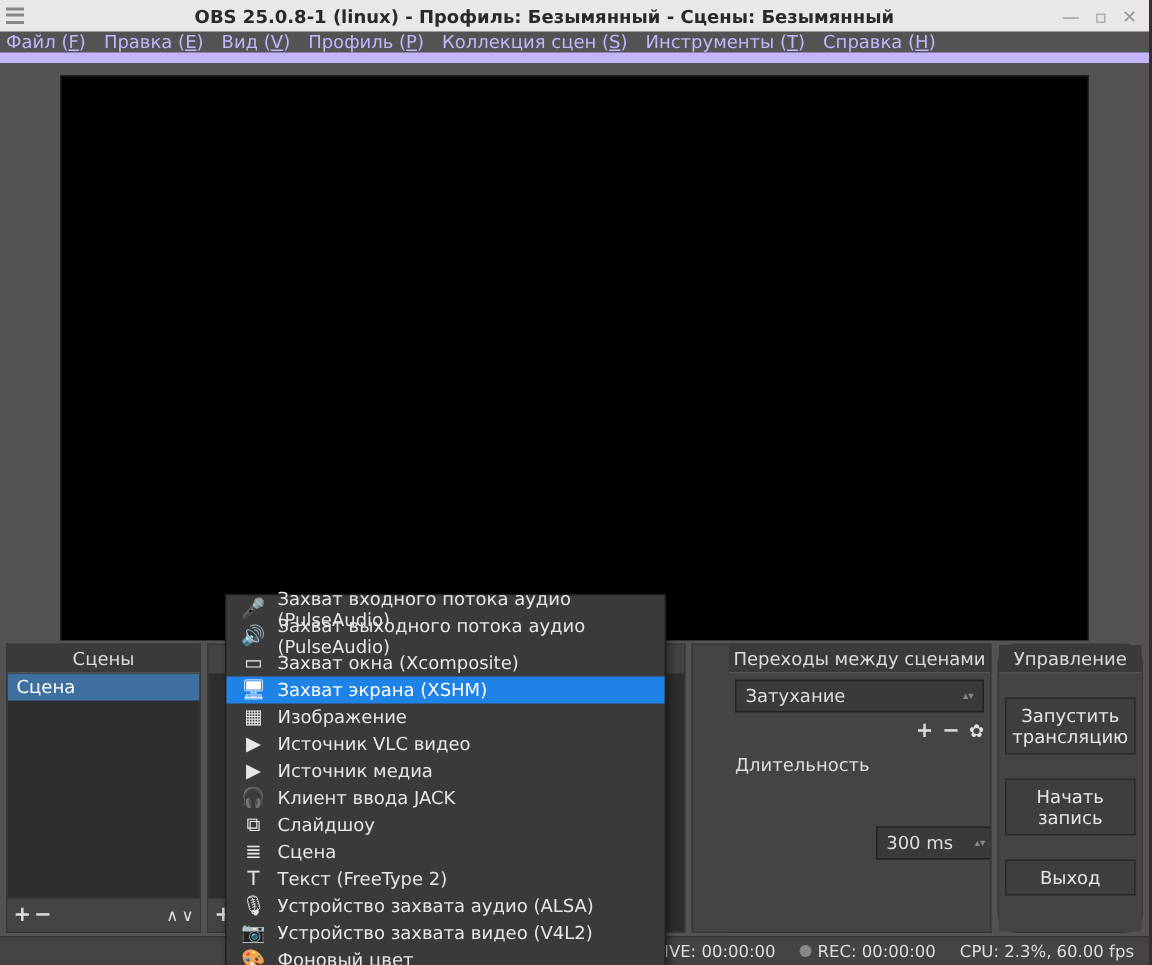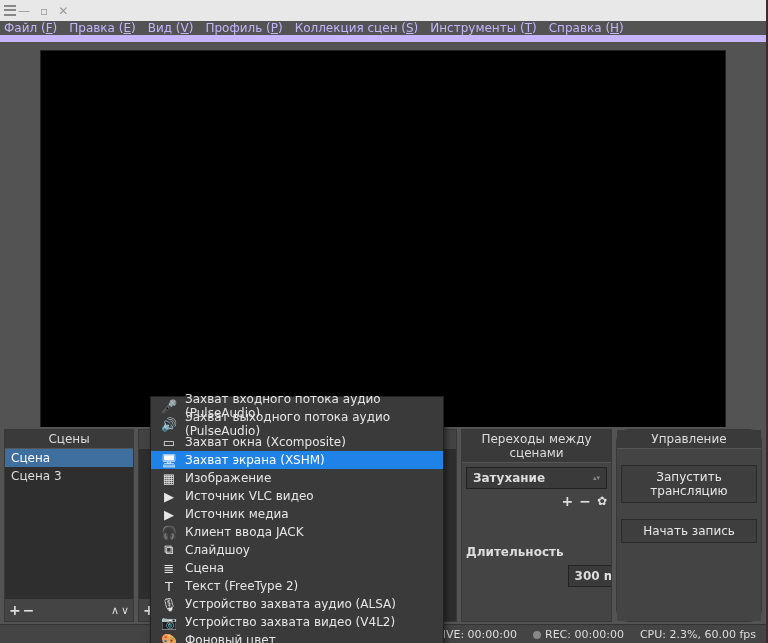--- a/index.html
+++ b/index.html
@@ -19,26 +19,26 @@
   .panels { display:flex; height: 197px; background:#535353; gap:4px; padding: 2px 4px;}
   .panel { background:#444; display:flex; flex-direction:column; border:1px solid #383838;}
   .panel-hd { background:#3a3a3a; color:#ddd; text-align:center; font-size:12px; padding:2px 0; border-bottom:1px solid #555;}
   .panel-body { flex:1; background:#2e2e2e; color:#ddd; font-size:12px; overflow:hidden; position:relative;}
   .panel-foot { height:22px; background:#444; display:flex; align-items:center; gap:2px; padding:0 4px; color:#ddd; font-size:14px;}
   .scene-list .item { padding:2px 6px; }
   .scene-list .item.sel { background:#3f6f9f; color:#fff;}
   .p-scenes{ width:130px;}
   .p-sources{ width:148px;}
   .p-mixer{ width:167px;}
-  .p-trans{ width:151px;}
+  .p-trans{ width:200px;padding-left:24px;}
   .p-ctrl{ flex:1;border-radius:13px;}
   .src-hint{ color:#aaa; font-size:11px; text-align:center; padding: 26px 6px 0 6px; line-height:1.4;}
   .panel-foot svg{width:14px;height:14px;fill:#ddd;}
   .iconbtn{cursor:pointer; display:flex; align-items:center;}
-  .trans-row{display:flex; align-items:center; gap:4px; padding:4px 4px; color:#ddd; font-size:12px;font-weight:bold;}
+  .trans-row{display:flex; gap:4px; padding:4px 4px; color:#ddd; font-size:12px;}
   .combo{flex:1; background:#3a3a3a; border:1px solid #222; color:#ddd; font-size:12px; padding:2px 6px; height:22px; display:flex; align-items:center; justify-content:space-between;}
   .combo .spin{display:flex;flex-direction:column;font-size:7px;line-height:6px;color:#888;}
   .gearrow{display:flex;gap:6px;justify-content:flex-end;padding:0 4px 4px 0;color:#ddd;}
   .ctrl-btn{ background:#3e3e3e; border:1px solid #2a2a2a; color:#e6e6e6; font-size:12px; text-align:center; padding:4px 2px; margin:16px 4px; cursor:pointer;}
   .statusbar{ height:19px; background:#444; color:#ddd; font-size:11px; display:flex; align-items:center; justify-content:flex-end; gap:16px; padding: 0 10px; border-top:1px solid #333;}
   .statusbar .dot{display:inline-block;width:8px;height:8px;border-radius:50%;background:#888;margin-right:4px;vertical-align:middle;}
   
   .ctxmenu{ position:absolute; left:150px; top:354px; width:294px; background:#3a3a3a; border:1px solid #222; box-shadow:2px 2px 6px rgba(0,0,0,.5); z-index:10;}
   .ctxmenu .mi{ display:flex; align-items:center; gap:8px; padding:2px 10px; height:18px; color:#e6e6e6; font-size:12px; cursor:pointer;}
   .ctxmenu .mi .ico{width:16px;display:flex;justify-content:center;align-items:center;font-size:13px;}
@@ -49,20 +49,21 @@
 </head>
 <body>
 
 <div class="window">
   <div class="titlebar">
     <div class="titlebar-icon">
         <span></span>
         <span></span>
         <span></span>
       </div>
+    <div class="titlebar-title">OBS 25.0.8-1 (linux) - Профиль: Безымянный - Сцены: Безымянный</div>
     <div class="titlebar-btns">
       <span>—</span>
       <span>▫</span>
       <span>✕</span>
     </div>
   </div>
   <div class="menubar">
     <span>Файл (<u>F</u>)</span>
     <span>Правка (<u>E</u>)</span>
     <span>Вид (<u>V</u>)</span>
@@ -76,21 +77,20 @@
     <div class="preview-area">
       <div class="preview"></div>
     </div>
 
     <div class="panels">
 
       <div class="panel p-scenes">
         <div class="panel-hd">Сцены</div>
         <div class="panel-body scene-list">
           <div class="item sel">Сцена</div>
-          <div class="item">Сцена 3</div>
         </div>
         <div class="panel-foot">
           <span class="iconbtn foot-mini">+</span>
           <span class="iconbtn foot-mini">−</span>
           <span style="flex:1"></span>
           <span class="iconbtn upcaret">∧</span>
           <span class="iconbtn downcaret">∨</span>
         </div>
       </div>
 
@@ -139,20 +139,21 @@
             </div>
           </div>
         </div>
       </div>
 
       <div class="panel p-ctrl">
         <div class="panel-hd">Управление</div>
         <div class="panel-body" style="background:#444;">
           <div class="ctrl-btn">Запустить трансляцию</div>
           <div class="ctrl-btn">Начать запись</div>
+          <div class="ctrl-btn">Выход</div>
         </div>
       </div>
     </div>
 
     <div class="statusbar">
       <span>
         <span>((●))</span>
         <span class="dot"></span><span>LIVE:</span> <span>00:00:00</span>
       </span>
       <span><span class="dot"></span><span>REC:</span> <span>00:00:00</span></span>

